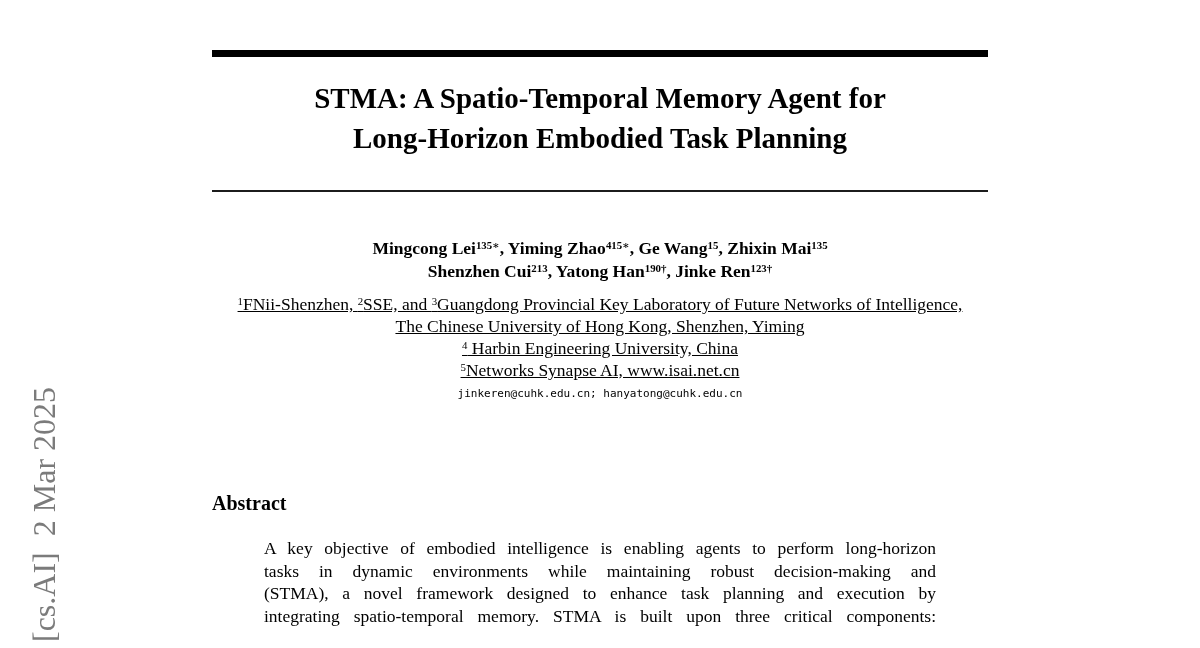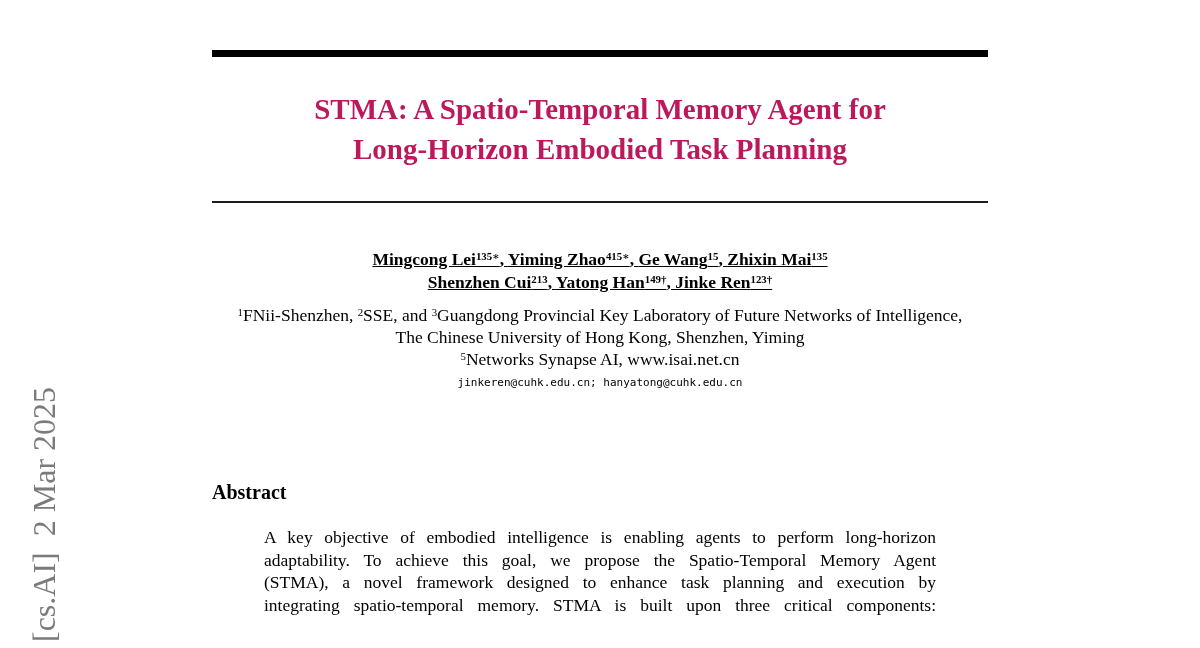--- a/index.html
+++ b/index.html
@@ -32,52 +32,52 @@
     margin-top: 50px;
     height: 7px;
     background: #000000;
   }
   .rule-thin {
     margin-top: 32px;
     height: 2px;
     background: #1c1c1c;
   }
   h1.title {
-    margin-top: 32px;
+    margin-top: 21px;
     font-size: 29px;
     line-height: 40px;
     font-weight: bold;
     text-align: center;
-    color: #be185d;
+    color: #000000;
   }
   h1.title .title-line { display: block; }
   .authors {
     margin-top: 45px;
     font-size: 17.5px;
     line-height: 23px;
     font-weight: bold;
     text-align: center;
-    text-decoration: underline;
   }
   sup {
     font-size: 0.62em;
     line-height: 0;
     vertical-align: 0.45em;
   }
   .affils {
     margin-top: 10px;
     font-size: 17.5px;
     line-height: 22px;
     text-align: center;
   }
   .affil-line {
     width: max-content;
     margin-left: 50%;
     transform: translateX(-50%);
     white-space: nowrap;
+    text-decoration: underline;
   }
   .emails {
     margin-top: 4px;
     font-family: "DejaVu Sans Mono", "Liberation Mono", monospace;
     font-size: 11px;
     line-height: 18px;
     text-align: center;
   }
   h2.abstract-heading {
     margin-top: 88px;
@@ -108,33 +108,34 @@
 
   <h1 class="title">
       <span class="title-line">STMA: A Spatio-Temporal Memory Agent for</span>
       <span class="title-line">Long-Horizon Embodied Task Planning</span>
     </h1>
 
   <div class="rule-thin"></div>
 
   <div class="authors">
     <div class="author-line"><span><span>Mingcong Lei</span><sup>135∗</sup><span>, </span></span><span><span>Yiming Zhao</span><sup>415∗</sup><span>, </span></span><span><span>Ge Wang</span><sup>15</sup><span>, </span></span><span><span>Zhixin Mai</span><sup>135</sup><span></span></span></div>
-    <div class="author-line"><span><span>Shenzhen Cui</span><sup>213</sup><span>, </span></span><span><span>Yatong Han</span><sup>149†</sup><span>, </span></span><span><span>Jinke Ren</span><sup>123†</sup><span></span></span></div>
+    <div class="author-line"><span><span>Shenzhen Cui</span><sup>213</sup><span>, </span></span><span><span>Yatong Han</span><sup>190†</sup><span>, </span></span><span><span>Jinke Ren</span><sup>123†</sup><span></span></span></div>
   </div>
 
   <div class="affils">
     <div class="affil-line"><sup>1</sup><span>FNii-Shenzhen, </span><sup>2</sup><span>SSE, and </span><sup>3</sup><span>Guangdong Provincial Key Laboratory of Future Networks of Intelligence,</span></div>
     <div class="affil-line">The Chinese University of Hong Kong, Shenzhen, Yiming</div>
+    <div class="affil-line"><sup>4</sup><span> Harbin Engineering University, China</span></div>
     <div class="affil-line"><sup>5</sup><span>Networks Synapse AI, www.isai.net.cn</span></div>
   </div>
 
   <div class="emails">jinkeren@cuhk.edu.cn; hanyatong@cuhk.edu.cn</div>
 
   <h2 class="abstract-heading">Abstract</h2>
 
   <div class="abstract">
     <div class="abs-line">A key objective of embodied intelligence is enabling agents to perform long-horizon</div>
-    <div class="abs-line">adaptability. To achieve this goal, we propose the Spatio-Temporal Memory Agent</div>
+    <div class="abs-line">tasks in dynamic environments while maintaining robust decision-making and</div>
     <div class="abs-line">(STMA), a novel framework designed to enhance task planning and execution by</div>
     <div class="abs-line">integrating spatio-temporal memory. STMA is built upon three critical components:</div>
   </div>
 
 </div>
 
 </body></html>

